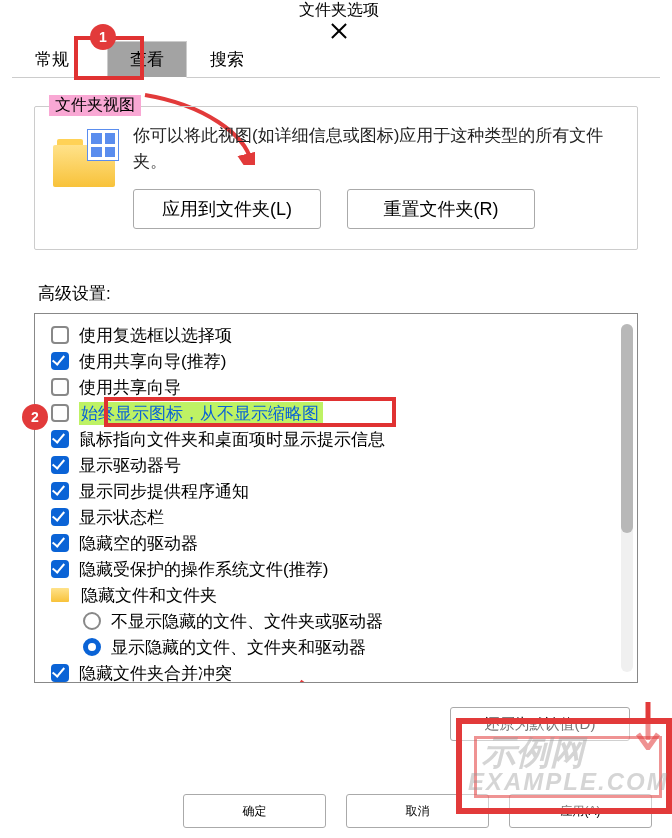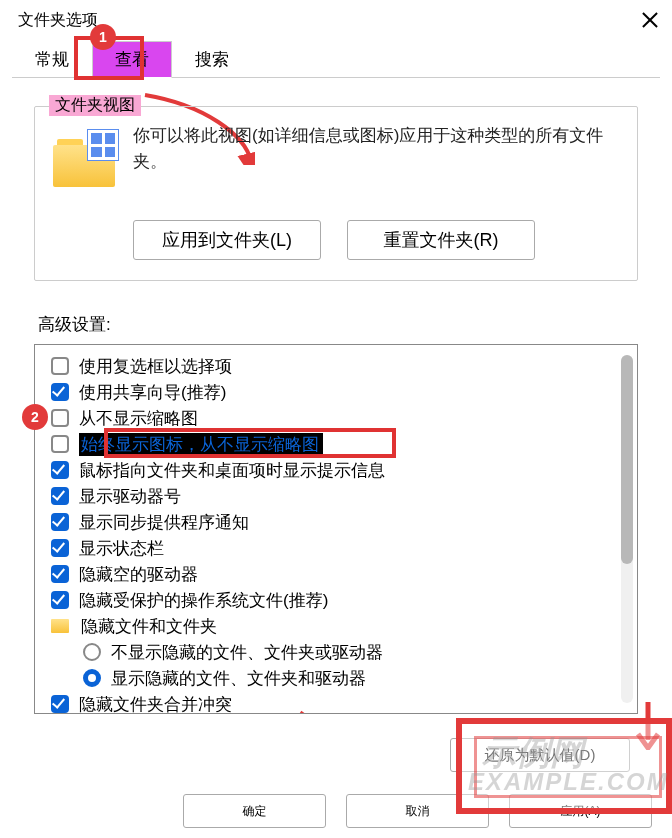--- a/index.html
+++ b/index.html
@@ -6,40 +6,40 @@
   html,body { margin:0; padding:0; }
   body {
     width:672px; height:838px;
     background:#fff;
     font-family:"Microsoft YaHei","Segoe UI",sans-serif;
     font-size:15px; color:#000;
     position:relative; overflow:hidden;
   }
   .titlebar {
     display:flex; align-items:center; justify-content:space-between;
-    height:40px; padding:0 12px 0 18px;
+    height:40px; padding:0 12px 0 18px;flex-direction:column;
   }
   .title { font-size:16px; }
   .close-x { width:20px; height:20px; position:relative; }
   .close-x::before,.close-x::after{
     content:""; position:absolute; left:9px; top:0; width:2px; height:20px; background:#000;
   }
   .close-x::before{ transform:rotate(45deg);}
   .close-x::after{ transform:rotate(-45deg);}
   .tabbar {
     display:flex; margin:0 12px; position:relative;
     border-bottom:1px solid #ccc;
     font-size:17px;
   }
   .tab {
     padding:6px 22px; border:1px solid transparent; border-bottom:none;
     position:relative; top:1px;
   }
   .tab.active {
-    border:1px solid #ccc; border-bottom:1px solid #fff; background:#d946ef;
+    border:1px solid #ccc; border-bottom:1px solid #fff; background:#a3a3a3;margin-left:15px;
   }
   .red-box1 {
     position:absolute; left:62px; top:-4px; width:70px; height:44px;
     border:4px solid #e03232; pointer-events:none;
   }
   .callout {
     position:absolute; width:26px; height:26px; border-radius:50%;
     background:#e23a3a; color:#fff; font-size:14px; font-weight:bold;
     display:flex; align-items:center; justify-content:center;
     pointer-events:none;
@@ -57,21 +57,21 @@
   .fvbody { display:flex; gap:18px; }
   .folder-icon { width:62px; height:56px; margin-top:10px; position:relative; }
   .folder-tab{ position:absolute; left:4px; top:6px; width:26px; height:8px; background:#ffd257; border-radius:2px 2px 0 0;}
   .folder-body{ position:absolute; left:0; top:12px; width:62px; height:42px;
     background:linear-gradient(#ffe28a,#f8c23a); border-radius:2px;}
   .folder-grid{ position:absolute; right:-4px; top:-4px; width:32px; height:32px;
     background:#fff; border:1px solid #5a8dee; display:grid;
     grid-template-columns:1fr 1fr; grid-template-rows:1fr 1fr; gap:3px; padding:3px;}
   .folder-grid span{ background:#5a8dee;}
   .fvtext { flex:1; color:#222; font-size:17px; line-height:1.5; }
-  .fvbuttons { display:flex; gap:26px; margin-top:31px; margin-left:80px;}
+  .fvbuttons { display:flex; gap:26px; margin-top:0; margin-left:80px;}
   .btn {
     min-width:188px; height:40px; border:1px solid #aaa; background:#fff;
     font-size:18px; border-radius:3px;
   }
   .advlabel { margin:32px 0 8px 4px; font-size:17px;}
   .adv-box {
     border:1px solid #888; height:370px; position:relative;
     padding:8px 14px 8px 16px; overflow:hidden;
   }
   .adv-list { list-style:none; margin:0; padding:0; font-size:17px;}
@@ -177,25 +177,25 @@
       <li>
           <span class="chk"></span>
           <span>使用复选框以选择项</span>
         </li>
       <li>
           <span class="chkc"></span>
           <span>使用共享向导(推荐)</span>
         </li>
       <li>
           <span class="chk"></span>
-          <span>从不显示缩略图</span>
+          <span>使用共享向导</span>
         </li>
       <li class="hl">
           <span class="chk"></span>
-          <span style="color:#0a63d6;background:#000000;padding:0 4px 0 2px;">始终显示图标，从不显示缩略图</span>
+          <span style="color:#0a63d6;background:#bef264;padding:0 4px 0 2px;">始终显示图标，从不显示缩略图</span>
         </li>
       <li>
           <span class="chkc"></span>
           <span>鼠标指向文件夹和桌面项时显示提示信息</span>
         </li>
       <li>
           <span class="chkc"></span>
           <span>显示驱动器号</span>
         </li>
       <li>

